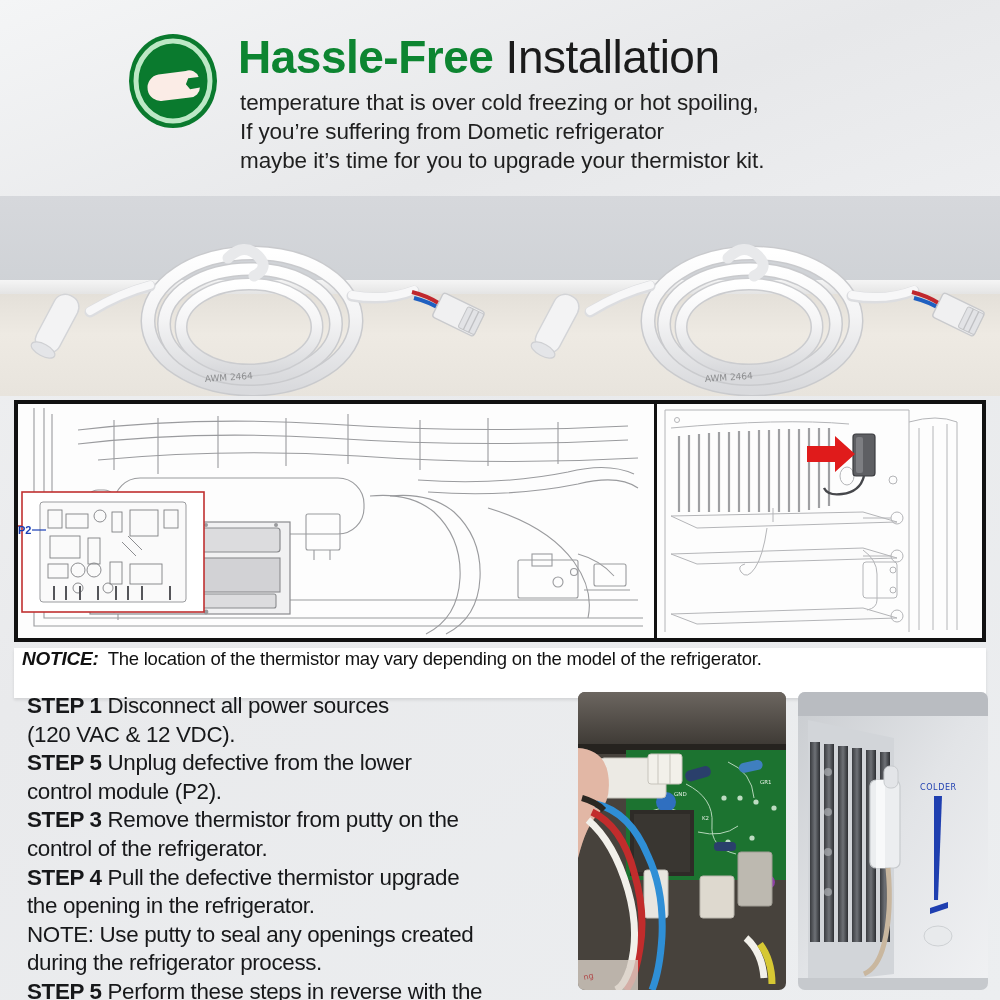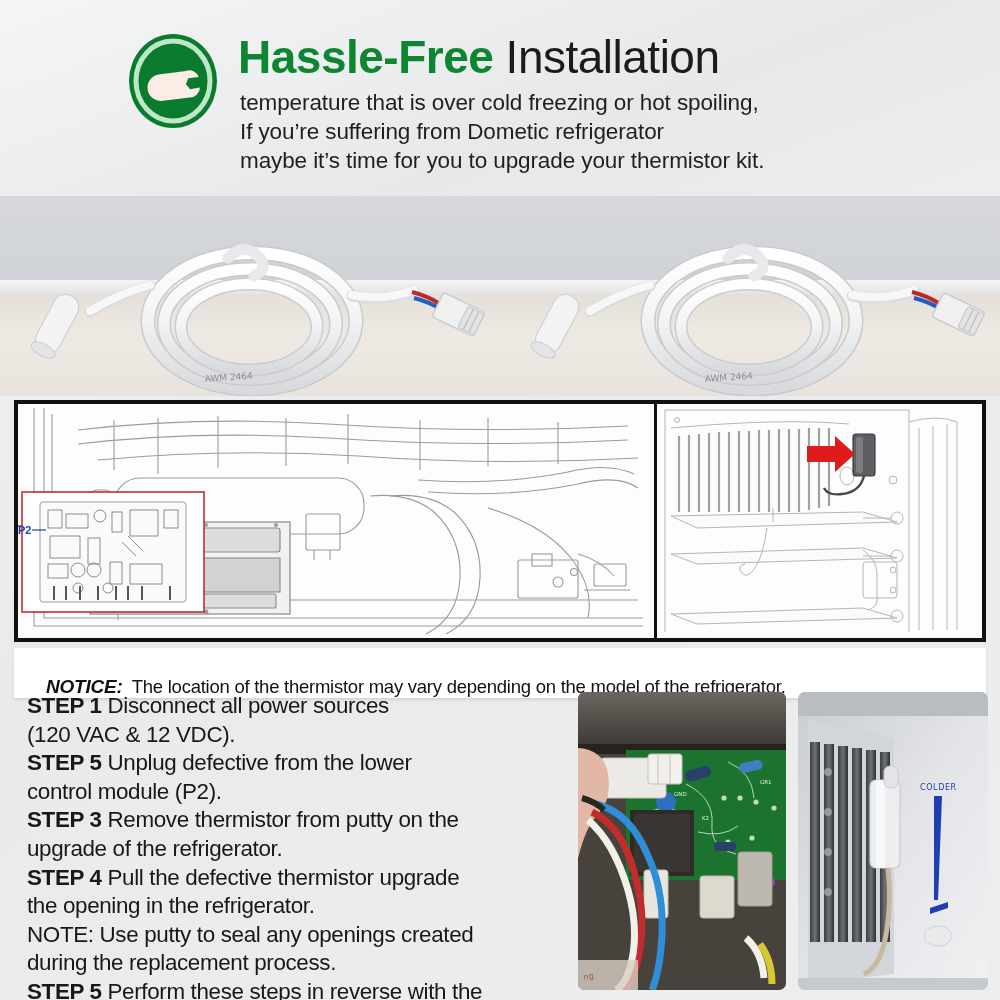--- a/index.html
+++ b/index.html
@@ -102,22 +102,22 @@
   .diagram-panel.right { flex: 1; }
 
   
   .notice-band {
     position: absolute;
     left: 14px; top: 648px;
     width: 972px; height: 50px;
     background: #ffffff;
     box-sizing: border-box;
     display: flex;
-    align-items: flex-end;
-    padding-left: 32px;
+    align-items: flex-start;
+    padding-left: 8px;
     box-shadow: 0 2px 3px rgba(0,0,0,0.10);
   }
   .notice-label {
     font-weight: 700;
     font-style: italic;
     font-size: 19px;
     color: #111;
     margin-right: 9px;
     letter-spacing: -0.2px;
   }
@@ -453,34 +453,34 @@
       <span>Unplug defective from the lower</span>
     </div>
     <div class="step-line">
       <span>control module (P2).</span>
     </div>
     <div class="step-line">
       <b>STEP 3</b>
       <span>Remove thermistor from putty on the</span>
     </div>
     <div class="step-line">
-      <span>upgrade of the refrigerator.</span>
+      <span>control of the refrigerator.</span>
     </div>
     <div class="step-line">
       <b>STEP 4</b>
       <span>Pull the defective thermistor upgrade</span>
     </div>
     <div class="step-line">
       <span>the opening in the refrigerator.</span>
     </div>
     <div class="step-line">
       <span>NOTE: Use putty to seal any openings created</span>
     </div>
     <div class="step-line">
-      <span>during the replacement process.</span>
+      <span>during the refrigerator process.</span>
     </div>
     <div class="step-line">
       <b>STEP 5</b>
       <span>Perform these steps in reverse with the</span>
     </div>
 
   </div>
 
   <div class="photo-install">
     <svg width="208" height="298" viewBox="0 0 208 298">

